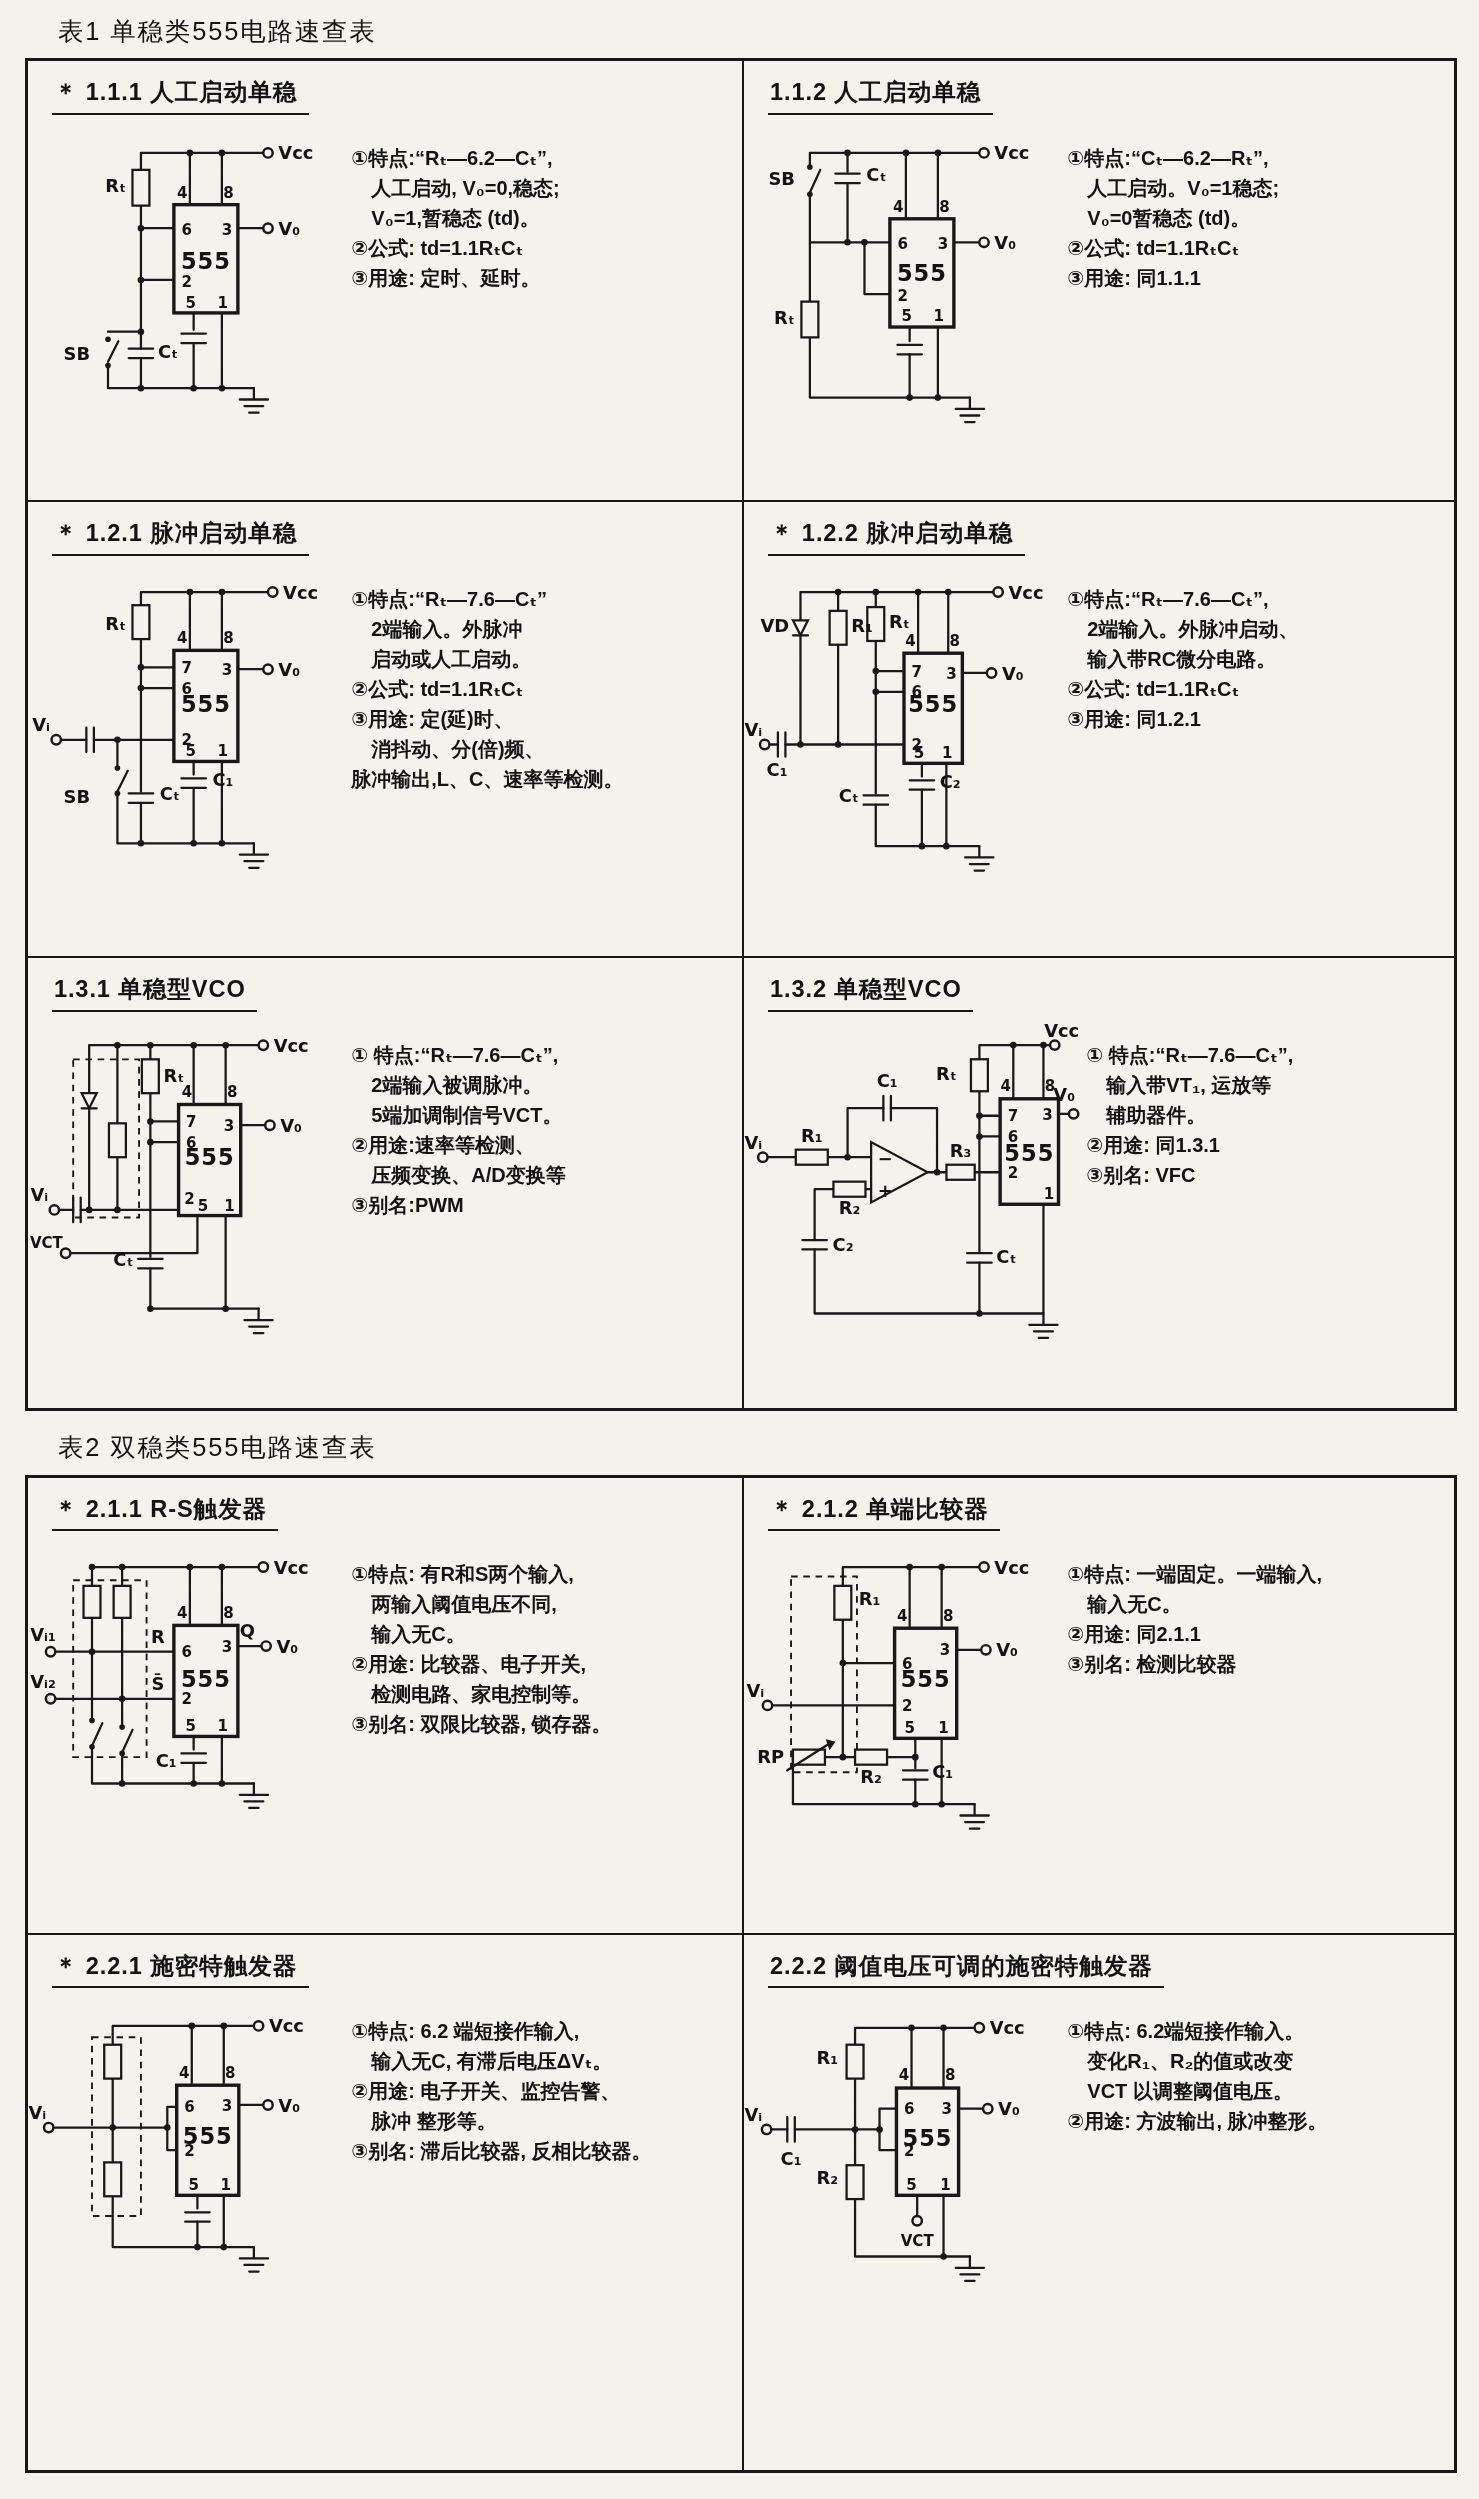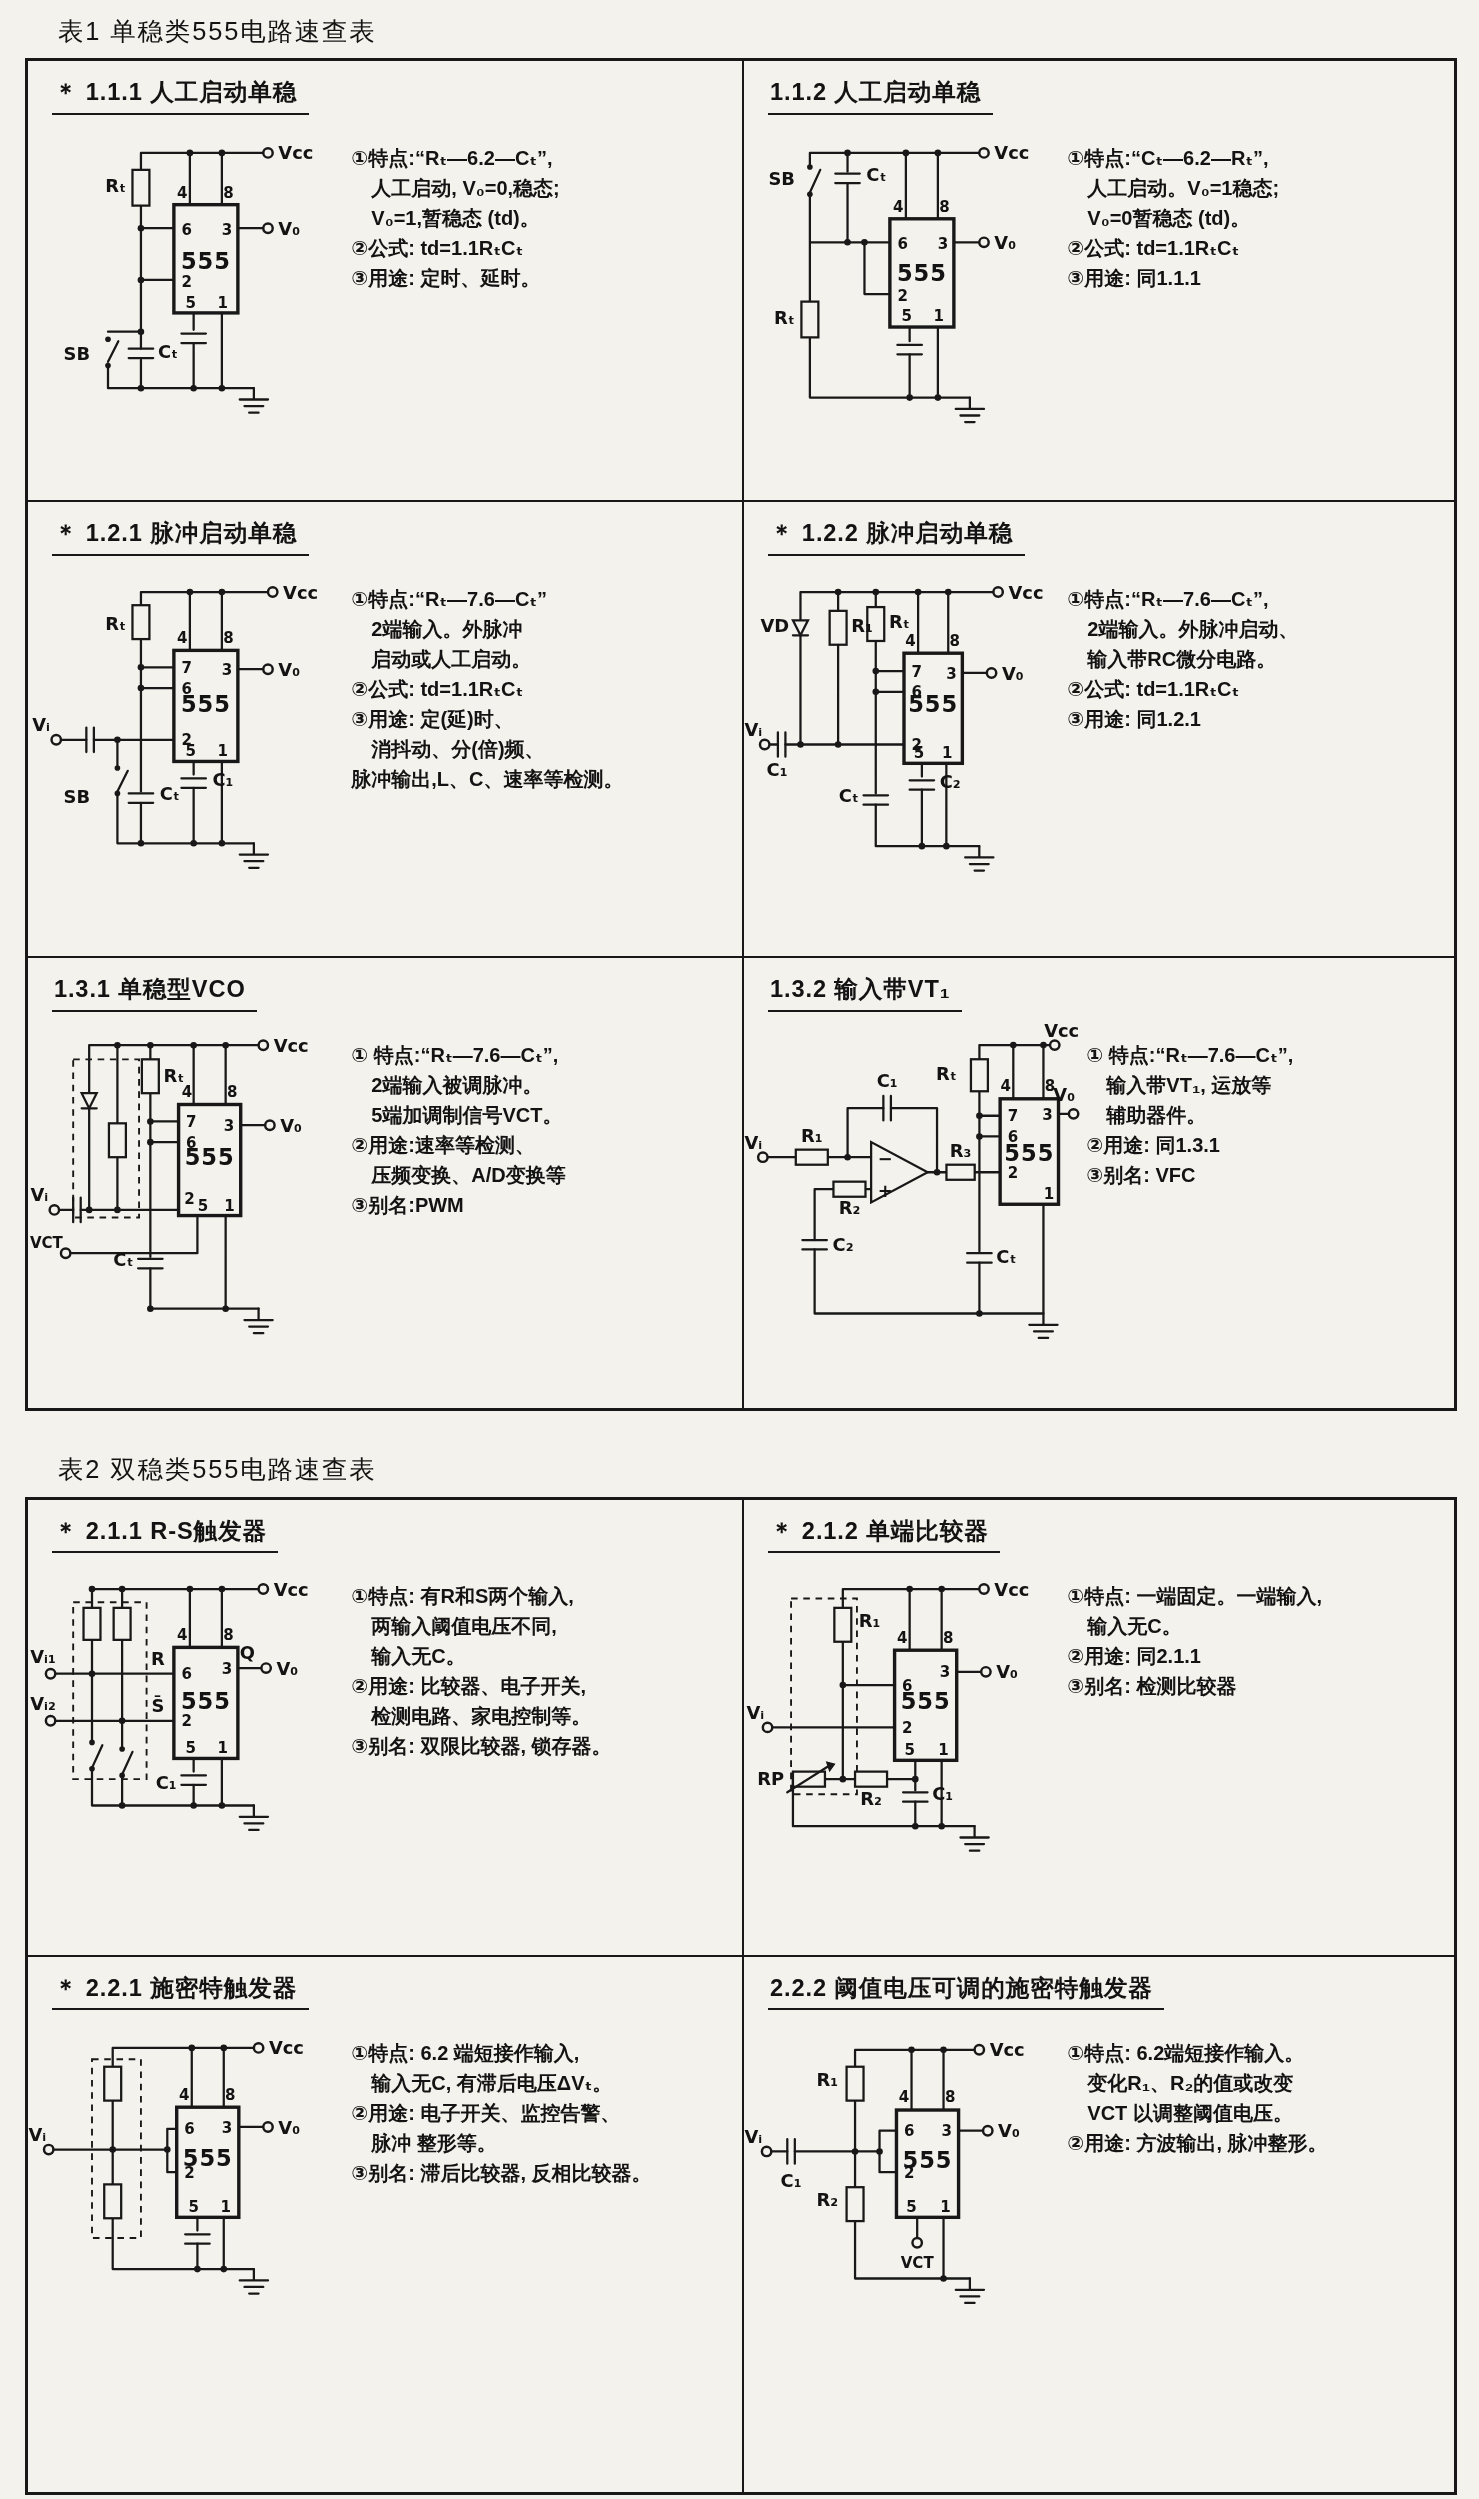--- a/index.html
+++ b/index.html
@@ -6,21 +6,21 @@
   html,body { margin:0; padding:0; }
   body {
     width:1480px; height:2500px; overflow:hidden;
     background:#f3f2ec; color:#131313;
     font-family:"Liberation Sans","DejaVu Sans",sans-serif;
   }
   .page-title {
     font-size:25.4px; font-weight:normal; letter-spacing:1.9px;
     margin:15px 0 9.4px 58px;
   }
-  .page-title.second { margin-top:42px; }
+  .page-title.second { margin-top:20px; }
   .sheet {
     border:3.8px solid #181818;
     margin:0 22.6px 0 24.5px;
     background:#f3f2ec;
   }
   .row { display:grid; grid-template-columns:49.2% 50.8%;gap:12px; }
   .row + .row { border-top:2.8px solid #181818; }
   .cell { position:relative; overflow:hidden; }
   .cell + .cell { border-left:2.8px solid #181818; }
   .cell-head {
@@ -398,21 +398,21 @@
               <div class="note-line">　2端输入被调脉冲。</div>
               <div class="note-line">　5端加调制信号VCT。</div>
               <div class="note-line">②用途:速率等检测、</div>
               <div class="note-line">　压频变换、A/D变换等</div>
               <div class="note-line">③别名:PWM</div>
             </div>
       </div>
     </div>
 
     <div class="cell">
-      <div class="cell-head">1.3.2 输入带VT₁</div>
+      <div class="cell-head">1.3.2 单稳型VCO</div>
       <div class="cell-body">
         <svg class="circuit" width="339" height="377" viewBox="0 0 360 400">
           <g>
             <path class="w" d="M250 35 H325 M286 92 V35 M318 92 V35 M250 35 V50 M250 84 V134 M272 110 H250 M272 132 H250 M250 132 V254 M250 266 V320 M25 154 H55 M89 154 H135 M110 154 V102 M110 102 H148 M156 102 H205 M205 102 V170 M195 170 H215 M245 170 H272 M135 188 H129 M95 188 H75 M75 188 V242 M75 252 V320 M334 108 H346 M318 204 V320 M75 320 H318"></path>
           </g>
           <g>
             <polygon class="tri" points="135,138 135,202 195,170"></polygon>
             <text x="142" y="162">−</text>
             <text x="142" y="196">+</text>
           </g>

